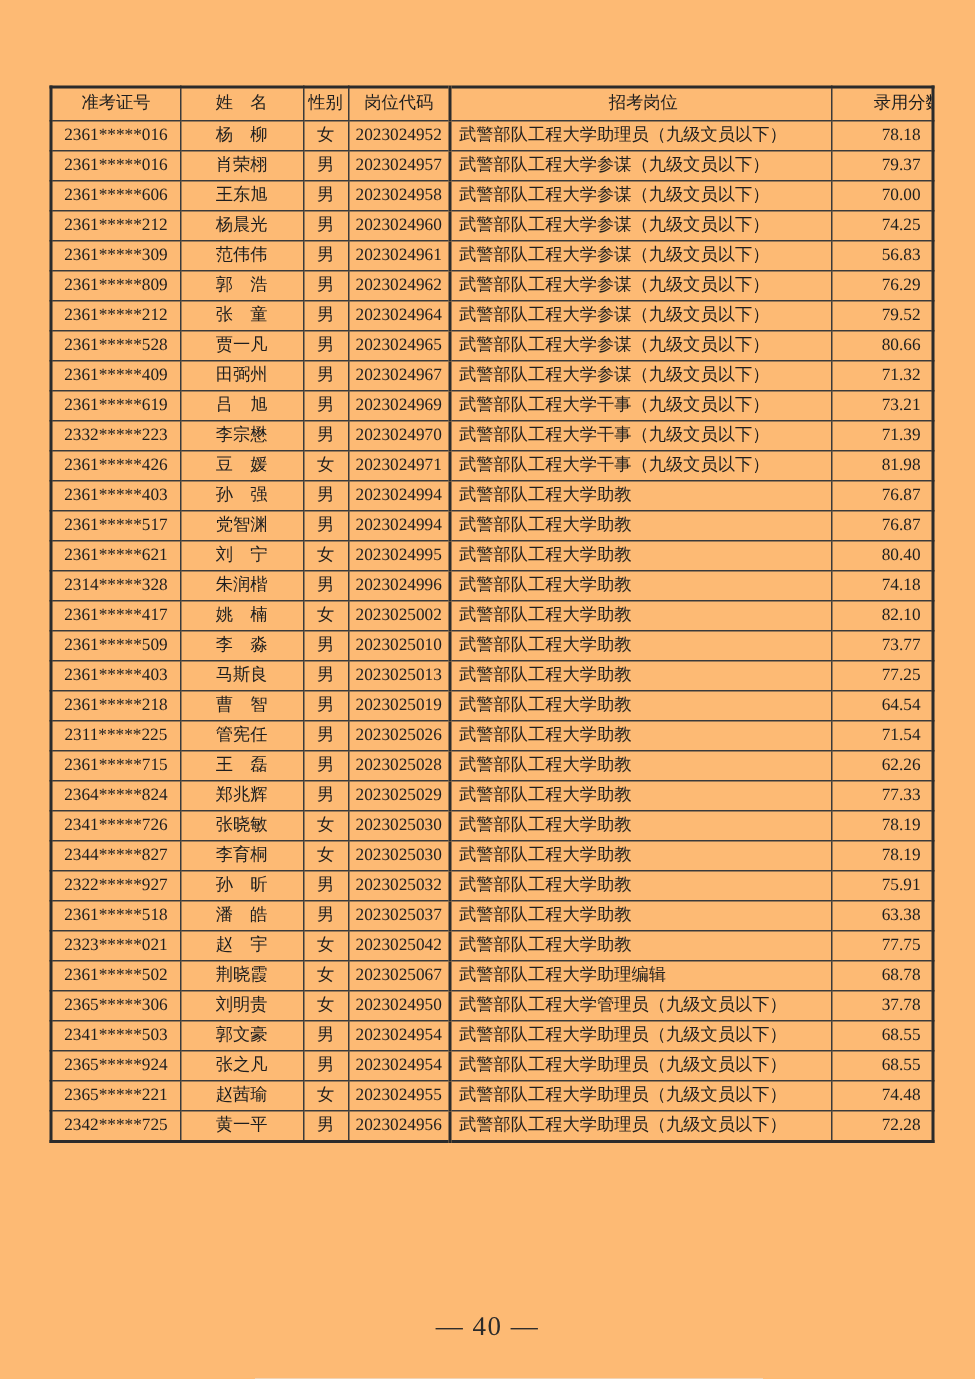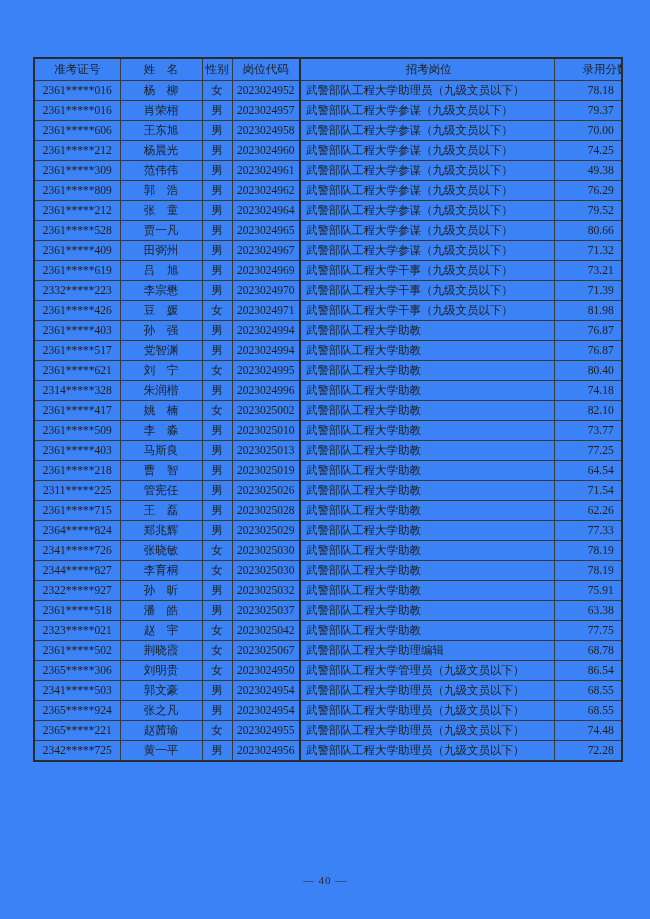--- a/index.html
+++ b/index.html
@@ -5,21 +5,21 @@
   html, body {
     margin: 0;
     padding: 0;
     background: #e8e8e8;
   }
   .sheet {
     position: relative;
     width: 650px;
     height: 919px;
     margin: 0 auto;
-    background: #3b82f6;
+    background: #fdba74;
     font-family: "Liberation Serif", "DejaVu Serif", serif;
     color: #1e1e1e;
     overflow: hidden;
   }
   table.score-table {
     position: absolute;
     left: 33px;
     top: 57px;
     width: 588px;
     border-collapse: collapse;
@@ -53,21 +53,21 @@
   .score-table .col-score {
     border-left: 1px solid #3a3a3a;
     padding-left: 28px;
   }
   .page-num {
     position: absolute;
     left: 0;
     top: 874px;
     width: 100%;
     text-align: center;
-    font-size: 11px;
+    font-size: 18px;
     color: #2a2a2a;
     letter-spacing: 1px;
   }
 </style>
 </head>
 <body>
 
 <div class="sheet">
 
   <table class="score-table">
@@ -121,21 +121,21 @@
           <td class="col-code">2023024960</td>
           <td class="col-position">武警部队工程大学参谋（九级文员以下）</td>
           <td class="col-score">74.25</td>
         </tr>
         <tr>
           <td class="col-ticket">2361*****309</td>
           <td class="col-name">范伟伟</td>
           <td class="col-gender">男</td>
           <td class="col-code">2023024961</td>
           <td class="col-position">武警部队工程大学参谋（九级文员以下）</td>
-          <td class="col-score">49.38</td>
+          <td class="col-score">56.83</td>
         </tr>
         <tr>
           <td class="col-ticket">2361*****809</td>
           <td class="col-name">郭　浩</td>
           <td class="col-gender">男</td>
           <td class="col-code">2023024962</td>
           <td class="col-position">武警部队工程大学参谋（九级文员以下）</td>
           <td class="col-score">76.29</td>
         </tr>
         <tr>
@@ -321,21 +321,21 @@
           <td class="col-code">2023025067</td>
           <td class="col-position">武警部队工程大学助理编辑</td>
           <td class="col-score">68.78</td>
         </tr>
         <tr>
           <td class="col-ticket">2365*****306</td>
           <td class="col-name">刘明贵</td>
           <td class="col-gender">女</td>
           <td class="col-code">2023024950</td>
           <td class="col-position">武警部队工程大学管理员（九级文员以下）</td>
-          <td class="col-score">86.54</td>
+          <td class="col-score">37.78</td>
         </tr>
         <tr>
           <td class="col-ticket">2341*****503</td>
           <td class="col-name">郭文豪</td>
           <td class="col-gender">男</td>
           <td class="col-code">2023024954</td>
           <td class="col-position">武警部队工程大学助理员（九级文员以下）</td>
           <td class="col-score">68.55</td>
         </tr>
         <tr>

